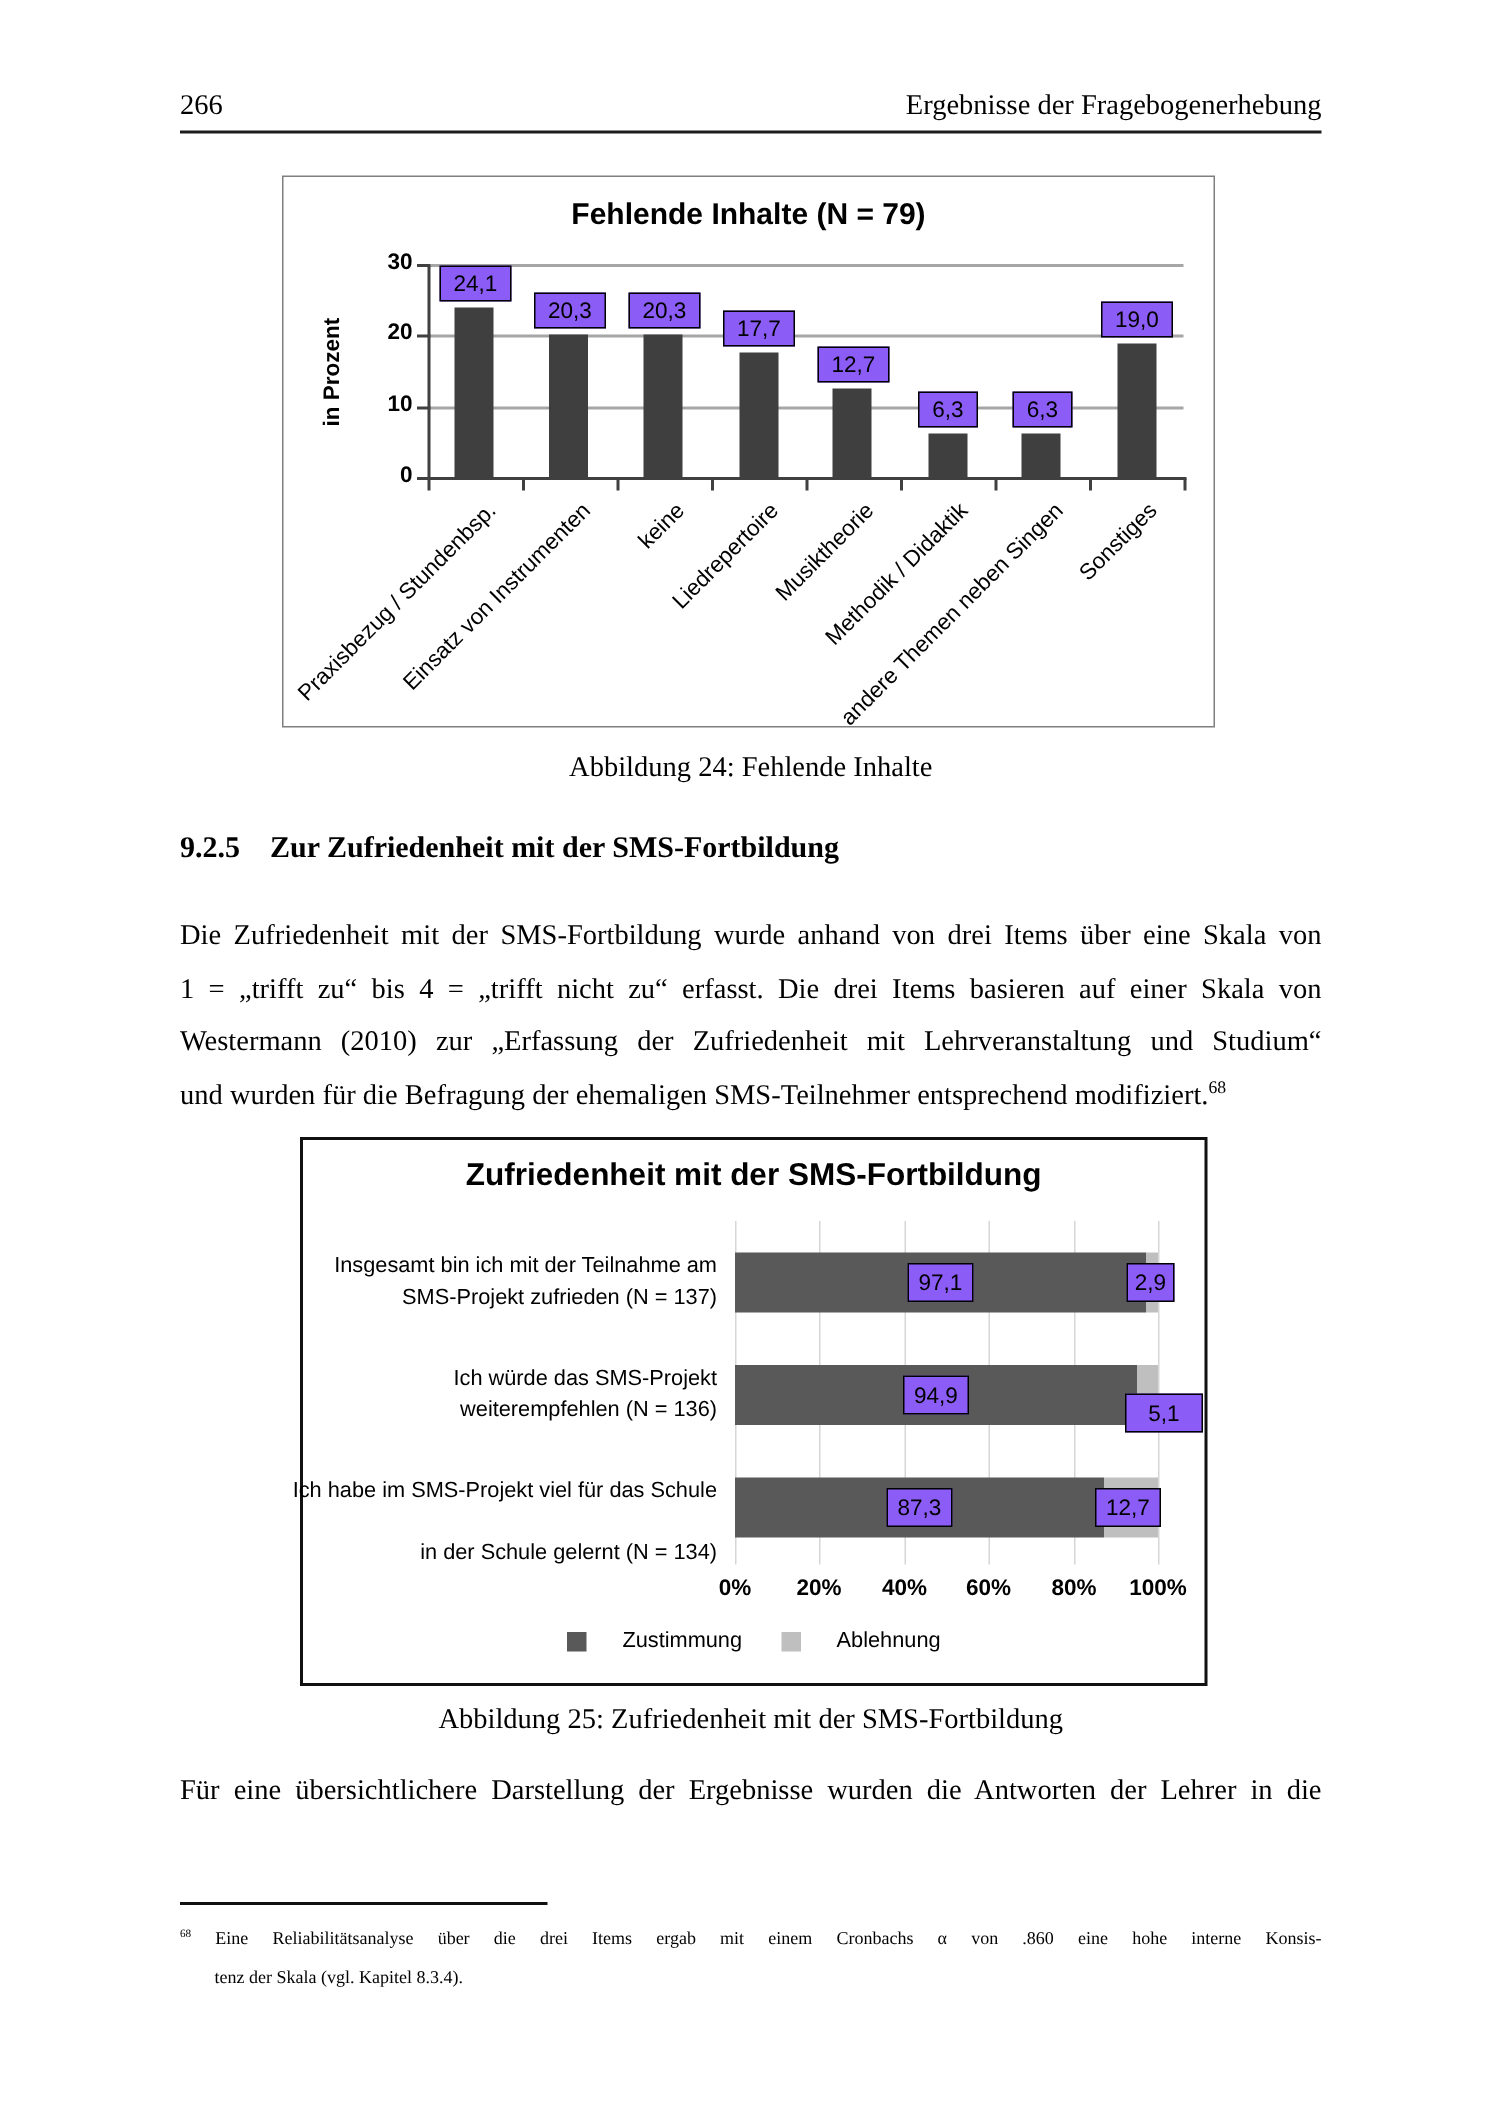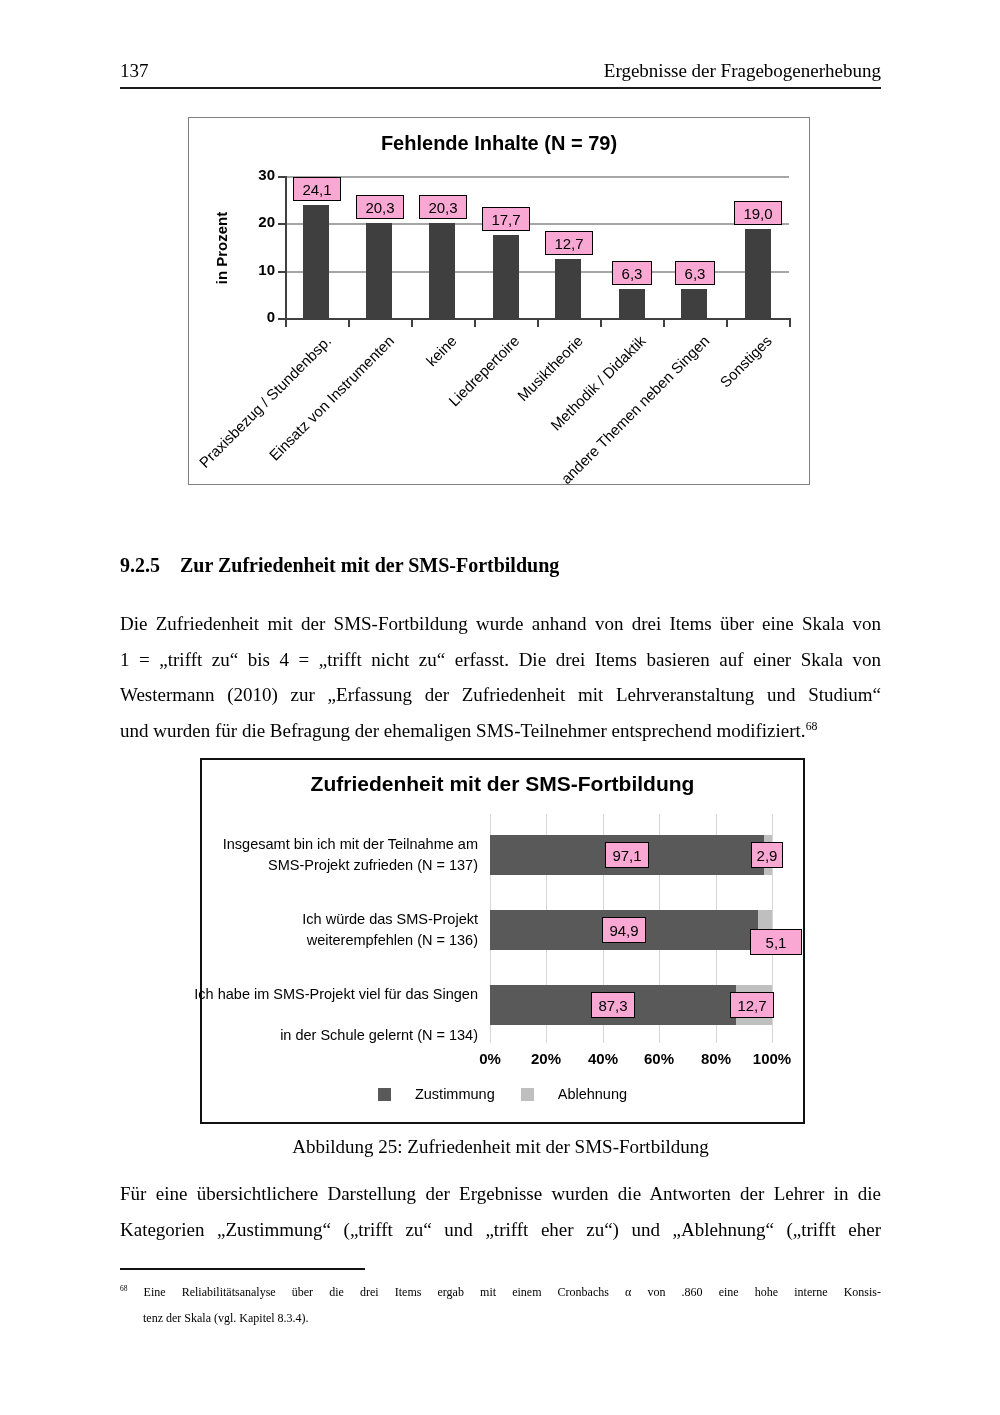--- a/index.html
+++ b/index.html
@@ -25,21 +25,21 @@
   .ctitle{left:0;right:0;text-align:center;font-weight:bold;}
 
   
   .g1{left:98px;width:502px;height:2px;background:#a6a6a6;}
   .yaxis{left:96px;top:59px;width:2px;height:143px;background:#404040;}
   .base1{left:89px;top:200px;width:513px;height:2px;background:#404040;}
   .yt{left:89px;width:9px;height:2px;background:#404040;}
   .ylb{left:40px;width:46px;text-align:right;font-size:15px;font-weight:bold;height:20px;}
   .ct{top:201px;width:2px;height:8px;background:#404040;}
   .bar1{width:26px;background:#3f3f3f;}
-  .vbox{background:#f9a8d4;border:1.5px solid #000;display:flex;align-items:center;justify-content:center;
+  .vbox{background:#8b5cf6;border:1.5px solid #000;display:flex;align-items:center;justify-content:center;
         font-size:15px;box-sizing:border-box;}
   .vbox1{height:24px;}
   .rlab{top:214px;white-space:nowrap;font-size:15px;transform:rotate(-45deg);transform-origin:100% 0;}
 
   
   .vg{top:54px;width:1px;height:229px;background:#d6d6d6;}
   .hbar-d{background:#595959;height:40px;}
   .hbar-l{background:#bfbfbf;height:40px;}
   .cat2{right:325px;white-space:nowrap;font-size:14.5px;line-height:21px;text-align:right;}
   .vbox2{height:26px;}
@@ -52,21 +52,21 @@
 
   
   .fnrule{left:120px;width:245px;top:1268px;border-top:2px solid #111;height:0;}
   .fn{left:120px;width:761px;font-size:12px;line-height:26px;}
 </style>
 </head>
 <body>
 
 <div class="page">
 
-  <div class="abs hdr" style="left:120px;">137</div>
+  <div class="abs hdr" style="left:120px;">266</div>
   <div class="abs hdr" style="right:119px;">Ergebnisse der Fragebogenerhebung</div>
   <div class="abs hdr-rule"></div>
 
   <div class="figbox fig24">
     <div class="abs ctitle" style="top:14px;font-size:20px;">Fehlende Inhalte (N = 79)</div>
 
     <div class="abs" style="left:-41px;top:120px;width:150px;height:20px;transform:rotate(-90deg);text-align:center;font-weight:bold;font-size:15px;">in Prozent</div>
 
     <div class="abs g1" style="top:58px;"></div>
     <div class="abs g1" style="top:105px;"></div>
@@ -113,20 +113,21 @@
     <div class="abs rlab" style="right:487px;">Praxisbezug / Stundenbsp.</div>
     <div class="abs rlab" style="right:424px;">Einsatz von Instrumenten</div>
     <div class="abs rlab" style="right:361px;">keine</div>
     <div class="abs rlab" style="right:298px;">Liedrepertoire</div>
     <div class="abs rlab" style="right:235px;">Musiktheorie</div>
     <div class="abs rlab" style="right:172px;">Methodik / Didaktik</div>
     <div class="abs rlab" style="right:109px;">andere Themen neben Singen</div>
     <div class="abs rlab" style="right:46px;">Sonstiges</div>
   </div>
 
+  <div class="abs caption" style="top:501px;">Abbildung 24: Fehlende Inhalte</div>
 
   <div class="abs heading" style="top:554px;">
     <span>9.2.5</span><span style="display:inline-block;width:20px;"></span><span>Zur Zufriedenheit mit der SMS-Fortbildung</span>
   </div>
 
   <div class="abs bodyline just" style="top:606px;">Die Zufriedenheit mit der SMS-Fortbildung wurde anhand von drei Items über eine Skala von</div>
   <div class="abs bodyline just" style="top:641.5px;">1 = „trifft zu“ bis 4 = „trifft nicht zu“ erfasst. Die drei Items basieren auf einer Skala von</div>
   <div class="abs bodyline just" style="top:677px;">Westermann (2010) zur „Erfassung der Zufriedenheit mit Lehrveranstaltung und Studium“</div>
   <div class="abs bodyline" style="top:712.5px;"><span>und wurden für die Befragung der ehemaligen SMS-Teilnehmer entsprechend modifiziert.</span><sup>68</sup></div>
 
@@ -137,21 +138,21 @@
     <div class="abs vg" style="left:344px;"></div>
     <div class="abs vg" style="left:401px;"></div>
     <div class="abs vg" style="left:457px;"></div>
     <div class="abs vg" style="left:514px;"></div>
     <div class="abs vg" style="left:570px;"></div>
 
     <div class="abs cat2" style="top:74px;">Insgesamt bin ich mit der Teilnahme am</div>
     <div class="abs cat2" style="top:95px;">SMS-Projekt zufrieden (N = 137)</div>
     <div class="abs cat2" style="top:149px;">Ich würde das SMS-Projekt</div>
     <div class="abs cat2" style="top:170px;">weiterempfehlen (N = 136)</div>
-    <div class="abs cat2" style="top:224px;">Ich habe im SMS-Projekt viel für das Singen</div>
+    <div class="abs cat2" style="top:224px;">Ich habe im SMS-Projekt viel für das Schule</div>
     <div class="abs cat2" style="top:245px;margin-top:20px;">in der Schule gelernt (N = 134)</div>
 
     <div class="abs hbar-d" style="left:288px;top:75px;width:274px;"></div>
     <div class="abs hbar-l" style="left:562px;top:75px;width:8px;"></div>
     <div class="abs hbar-d" style="left:288px;top:150px;width:268px;"></div>
     <div class="abs hbar-l" style="left:556px;top:150px;width:14px;"></div>
     <div class="abs hbar-d" style="left:288px;top:225px;width:246px;"></div>
     <div class="abs hbar-l" style="left:534px;top:225px;width:36px;"></div>
 
     <div class="abs vbox vbox2" style="left:403px;top:82px;width:44px;">97,1</div>
@@ -176,19 +177,18 @@
       <div class="litem">
         <span class="sw sw-a"></span>
         <span>Ablehnung</span>
       </div>
     </div>
   </div>
 
   <div class="abs caption" style="top:1136px;">Abbildung 25: Zufriedenheit mit der SMS-Fortbildung</div>
 
   <div class="abs bodyline just" style="top:1176px;">Für eine übersichtlichere Darstellung der Ergebnisse wurden die Antworten der Lehrer in die</div>
-  <div class="abs bodyline just" style="top:1211.5px;">Kategorien „Zustimmung“ („trifft zu“ und „trifft eher zu“) und „Ablehnung“ („trifft eher</div>
 
   <div class="abs fnrule"></div>
   <div class="abs fn just" style="top:1279px;"><sup>68</sup> <span>Eine Reliabilitätsanalyse über die drei Items ergab mit einem Cronbachs α von .860 eine hohe interne Konsis-</span></div>
   <div class="abs fn" style="top:1305px;padding-left:23px;">tenz der Skala (vgl. Kapitel 8.3.4).</div>
 
 </div>
 
 </body></html>

